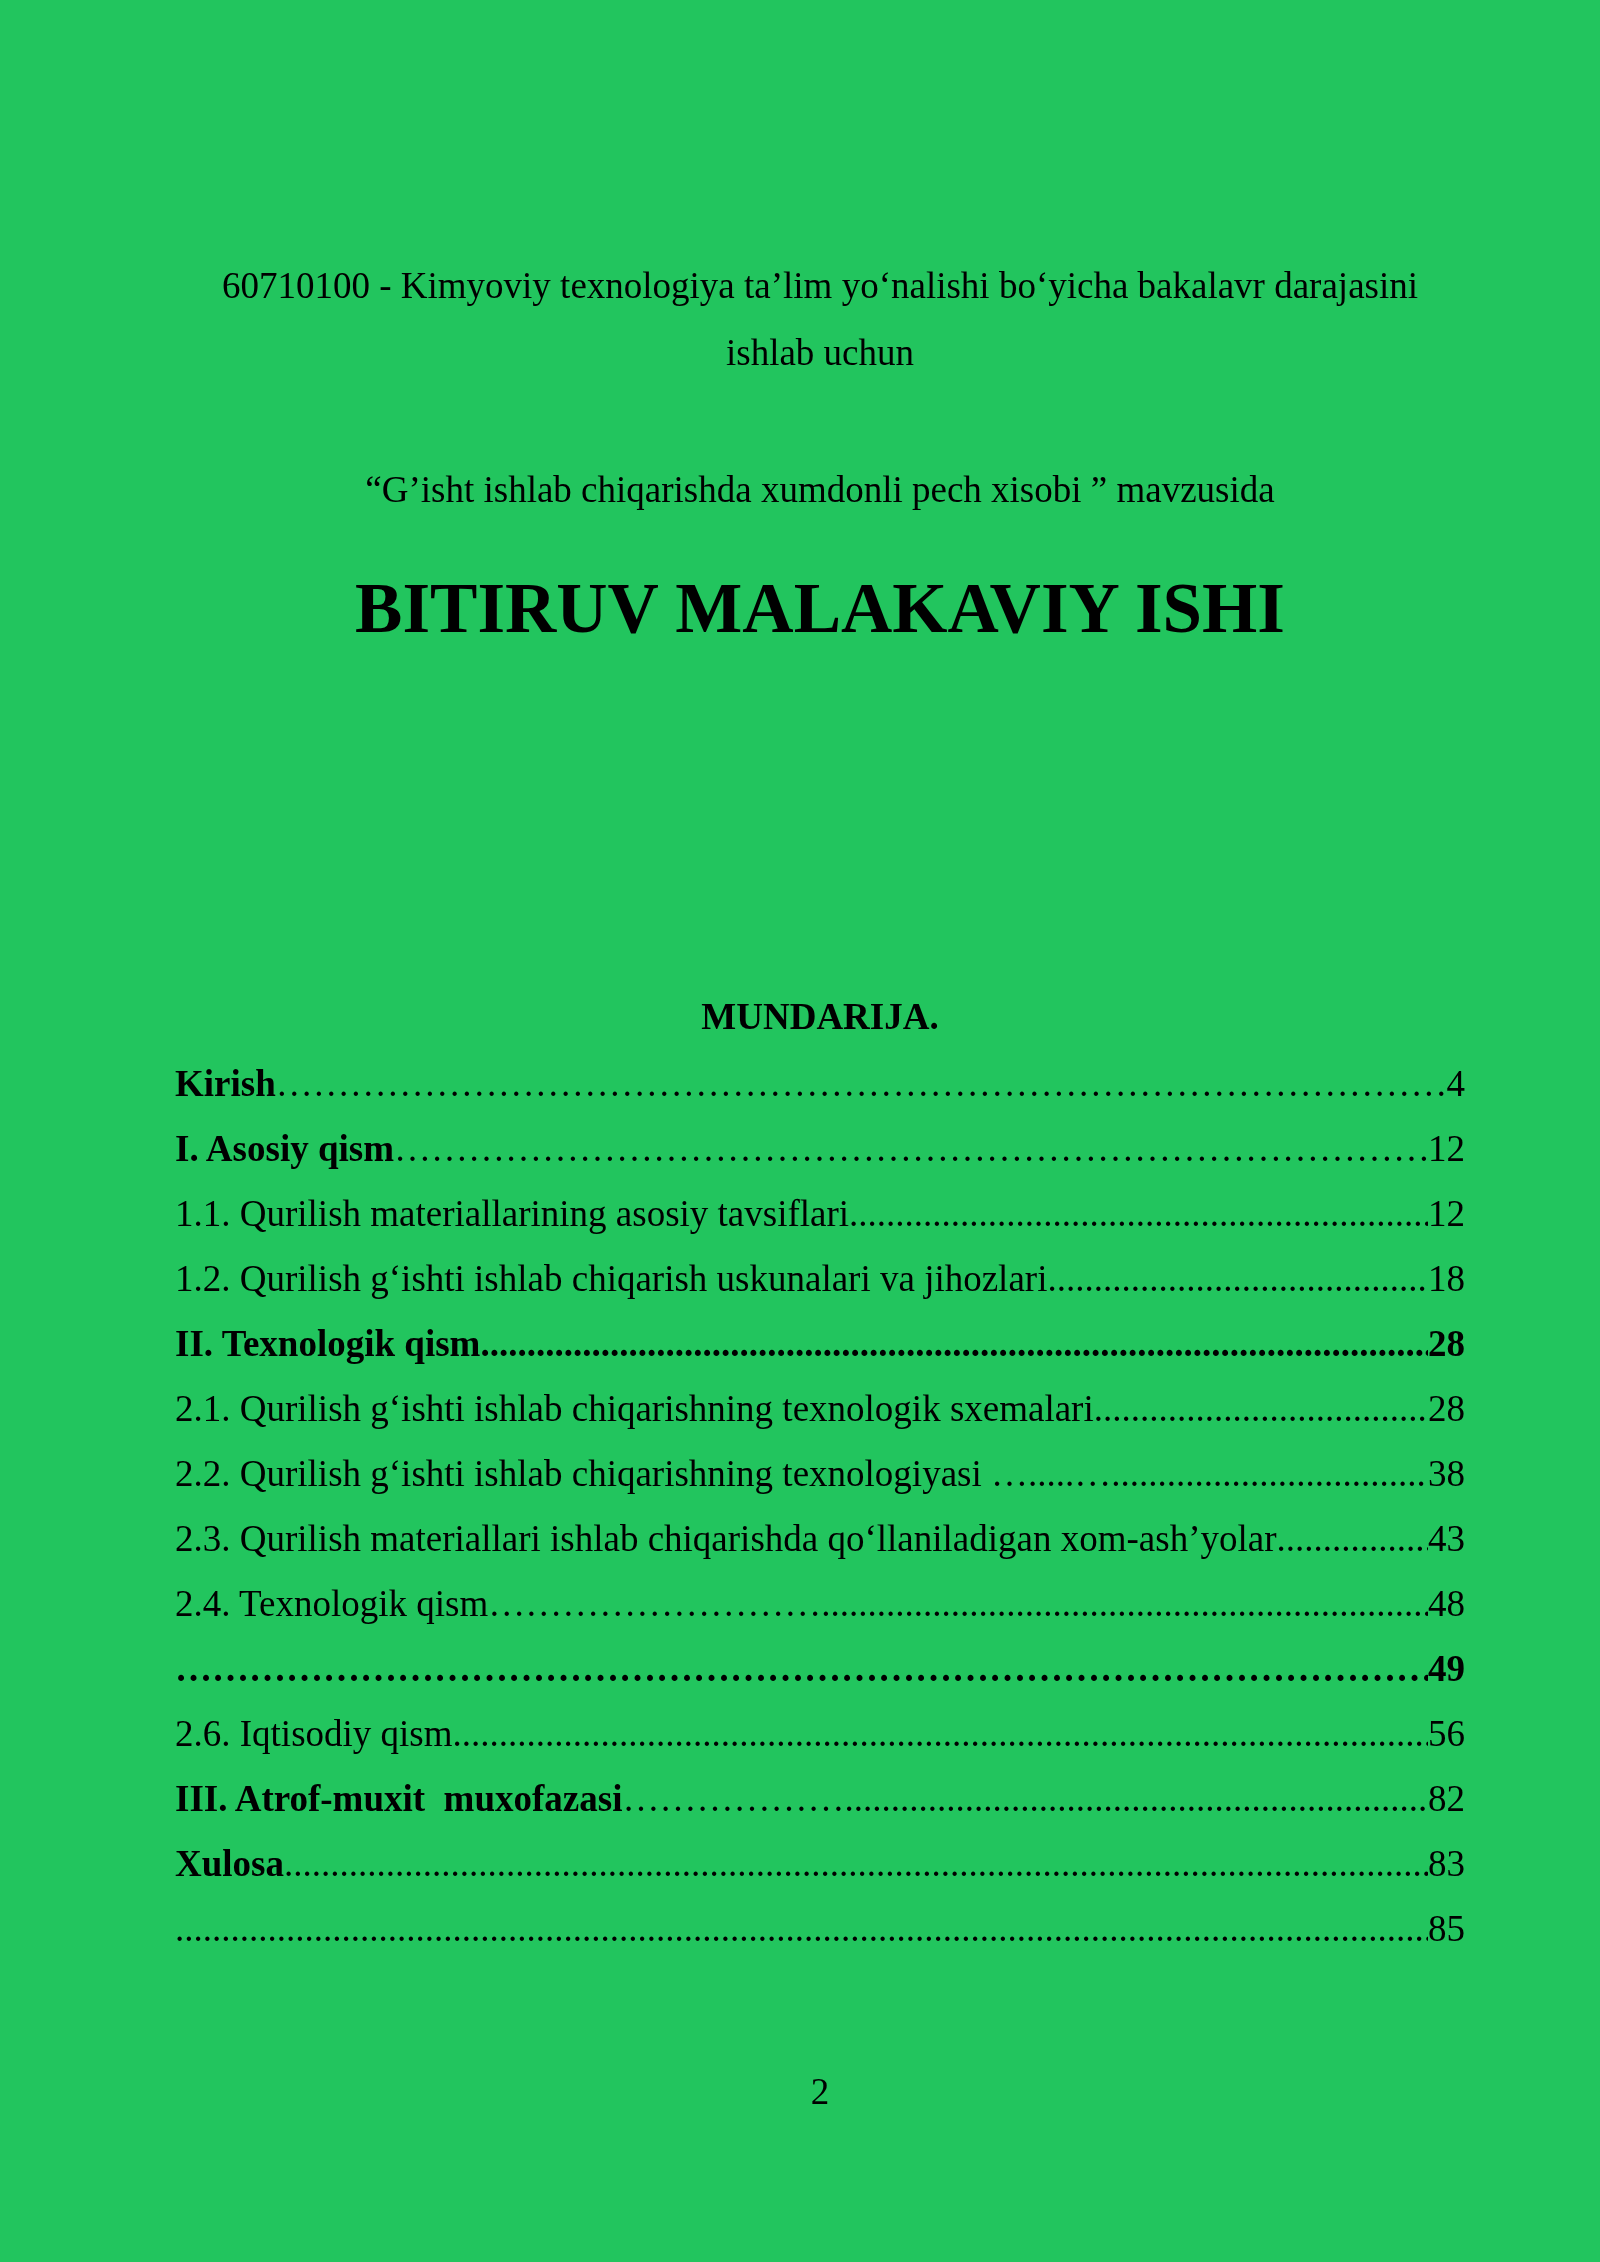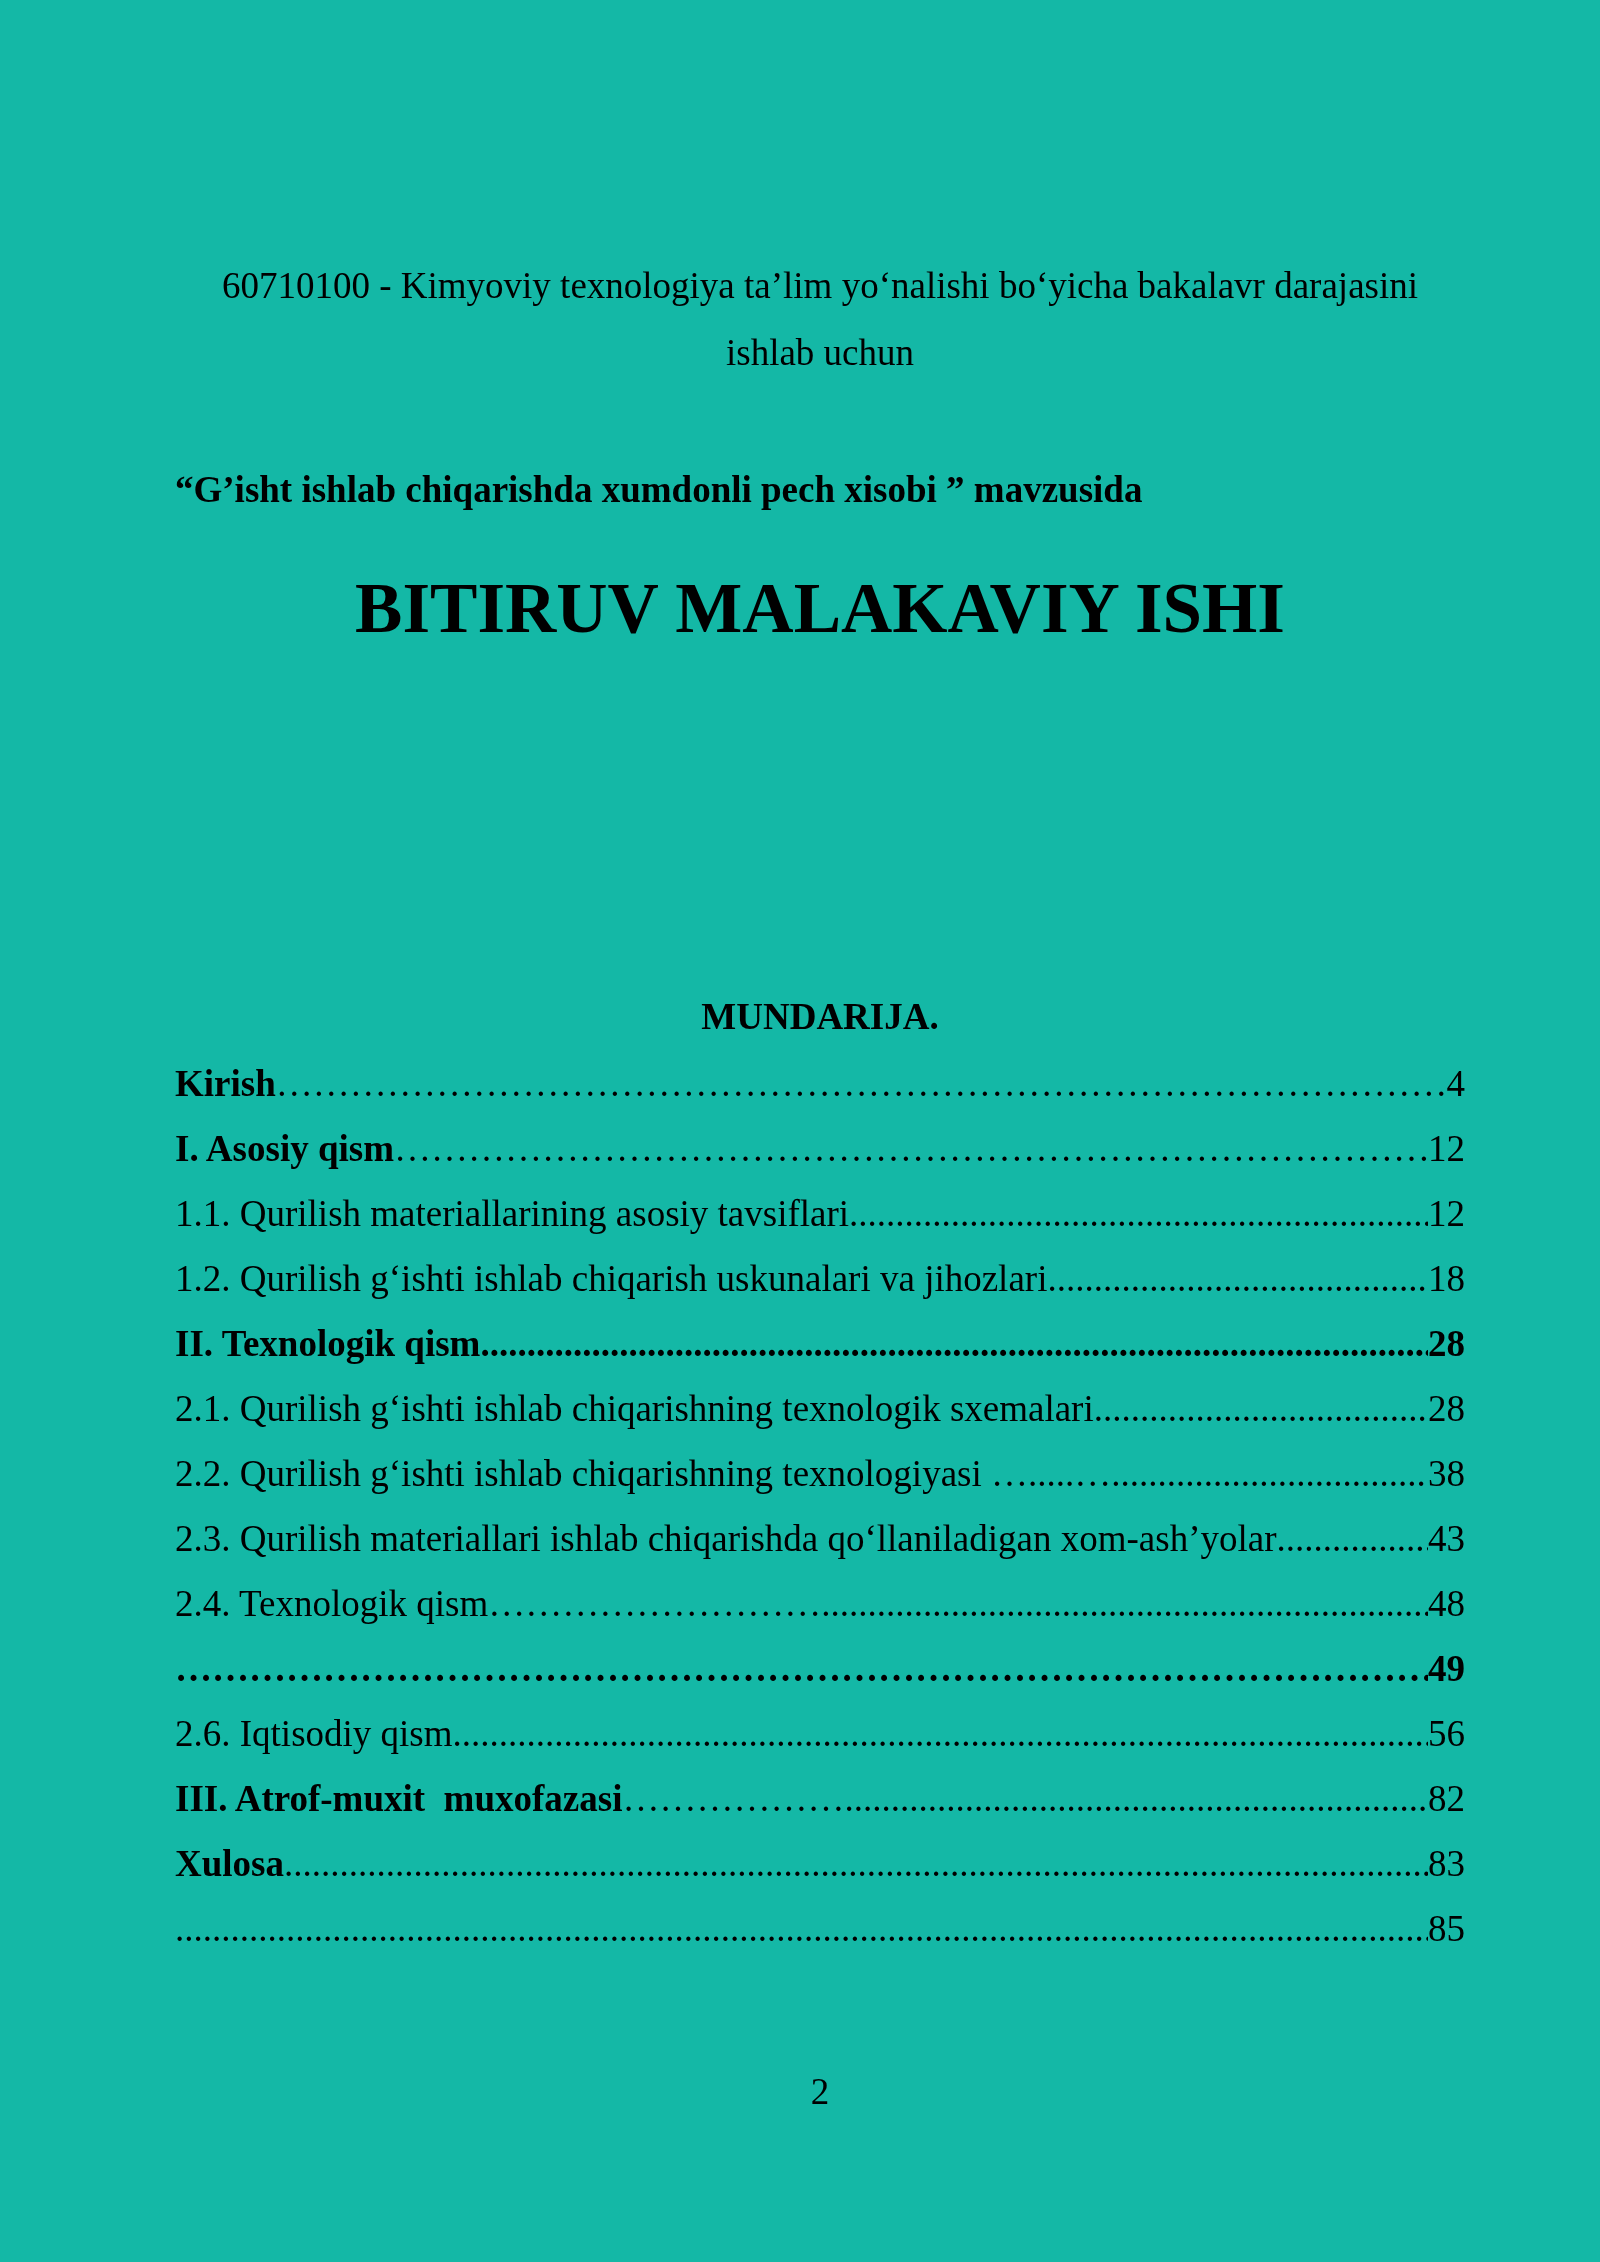--- a/index.html
+++ b/index.html
@@ -1,39 +1,40 @@
 <!DOCTYPE html>
 <html><head>
 <meta charset="utf-8">
 <style>
   html, body { margin: 0; padding: 0; background: #ffffff; }
   .page {
     position: relative;
     width: 1600px;
     height: 2262px;
     margin: 0 auto;
-    background: #14b8a6;
+    background: #22c55e;
     color: #000000;
     font-family: "Liberation Serif", serif;
     box-sizing: border-box;
     padding: 0 135px 0 175px;
     overflow: hidden;
   }
   .header {
     margin-top: 252px;
     text-align: center;
     font-size: 37px;
     line-height: 67px;
     font-weight: normal;
   }
   .subtitle {
     margin-top: 70px;
+    text-align: center;
     font-size: 37px;
     line-height: 67px;
-    font-weight: bold;
+    font-weight: normal;
   }
   .main-title {
     margin: 28px 0 0 0;
     text-align: center;
     font-size: 71px;
     line-height: 115px;
     font-weight: bold;
     white-space: nowrap;
   }
   .toc-heading {

